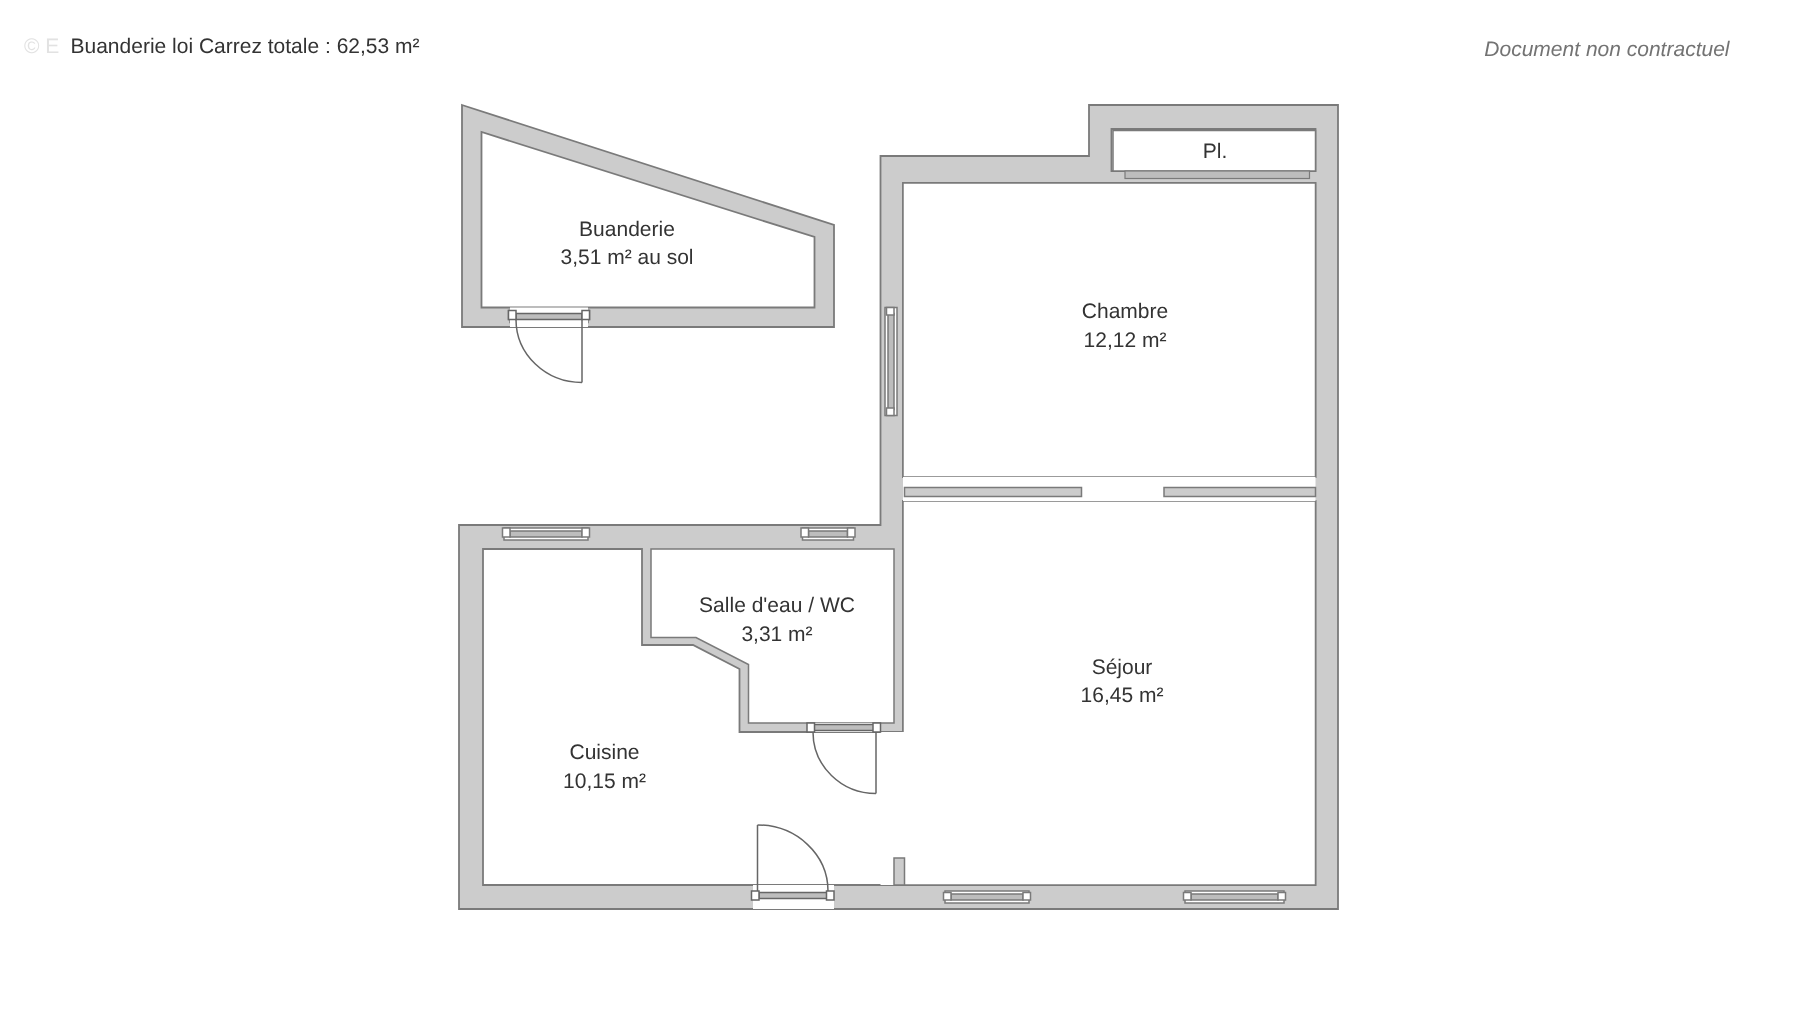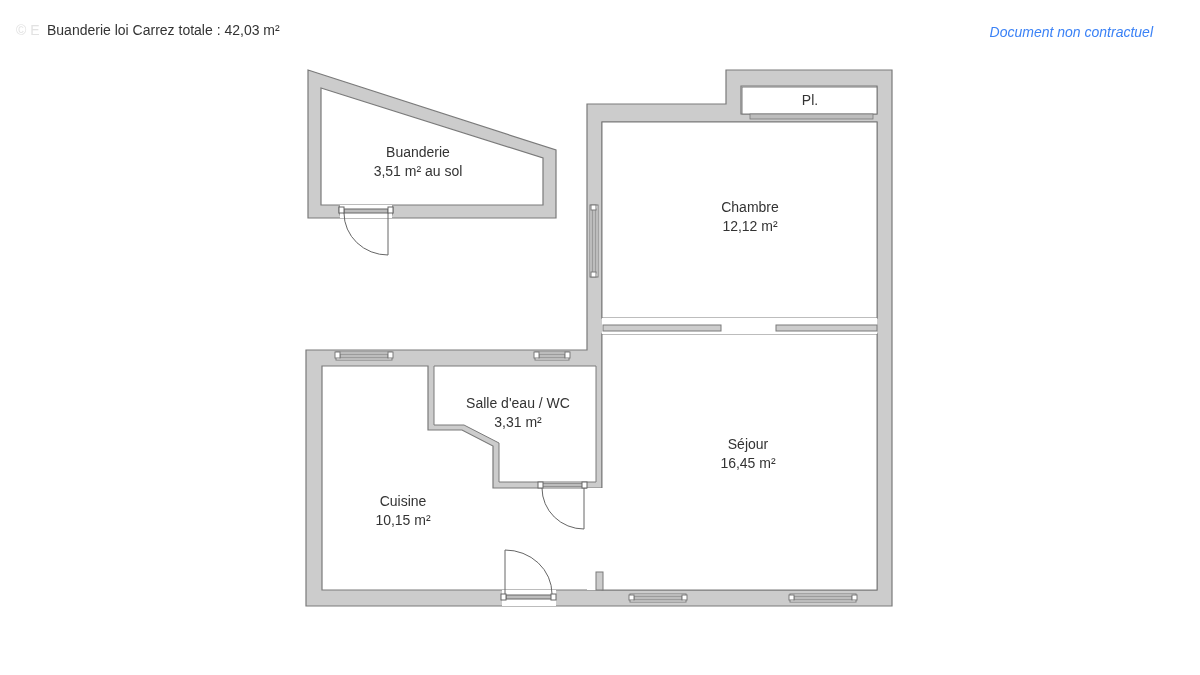--- a/index.html
+++ b/index.html
@@ -1,29 +1,29 @@
 <!DOCTYPE html>
 <html><head>
 <meta charset="utf-8">
 <style>
   html, body { margin: 0; padding: 0; background: #ffffff; }
   body { width: 1200px; height: 675px; position: relative; overflow: hidden; font-family: "Liberation Sans", "DejaVu Sans", sans-serif; }
   .hdr-left { position: absolute; left: 47px; top: 22px; font-size: 14px; color: #333; }
-  .hdr-right { position: absolute; right: 47px; top: 24px; font-size: 14px; color: #3b82f6; font-style: italic; }
+  .hdr-right { position: absolute; right: 47px; top: 24px; font-size: 14px; color: #737373; font-style: italic; }
   .wm { position: absolute; left: 16px; top: 22px; font-size: 14px; color: #e2e2e2; }
   svg { position: absolute; left: 0; top: 0; }
   .room-label { font-family: "Liberation Sans", "DejaVu Sans", sans-serif; font-size: 14px; fill: #333; text-anchor: middle; }
 </style>
 </head>
 <body>
 
 <div class="wm">© E</div>
 <div class="hdr-left">
   <span>Buanderie loi Carrez totale :</span>
-  <span>42,03 m²</span>
+  <span>62,53 m²</span>
 </div>
 <div class="hdr-right">Document non contractuel</div>
 
 <svg width="1200" height="675" viewBox="0 0 1200 675">
   <g fill="#cccccc" stroke="#7a7a7a" stroke-width="1.2">
 
     <path d="M308,70 L556,150 L556,218 L308,218 Z M321,88 L321,205 L543,205 L543,158 Z" fill-rule="evenodd"></path>
 
     <path d="M306,350 L587,350 L587,104 L726,104 L726,70 L892,70 L892,606 L306,606 Z
          M322,366 L322,590 L877,590 L877,334 L602,334 L602,488 L493,488 L493,446 L462,430 L428,430 L428,366 Z

